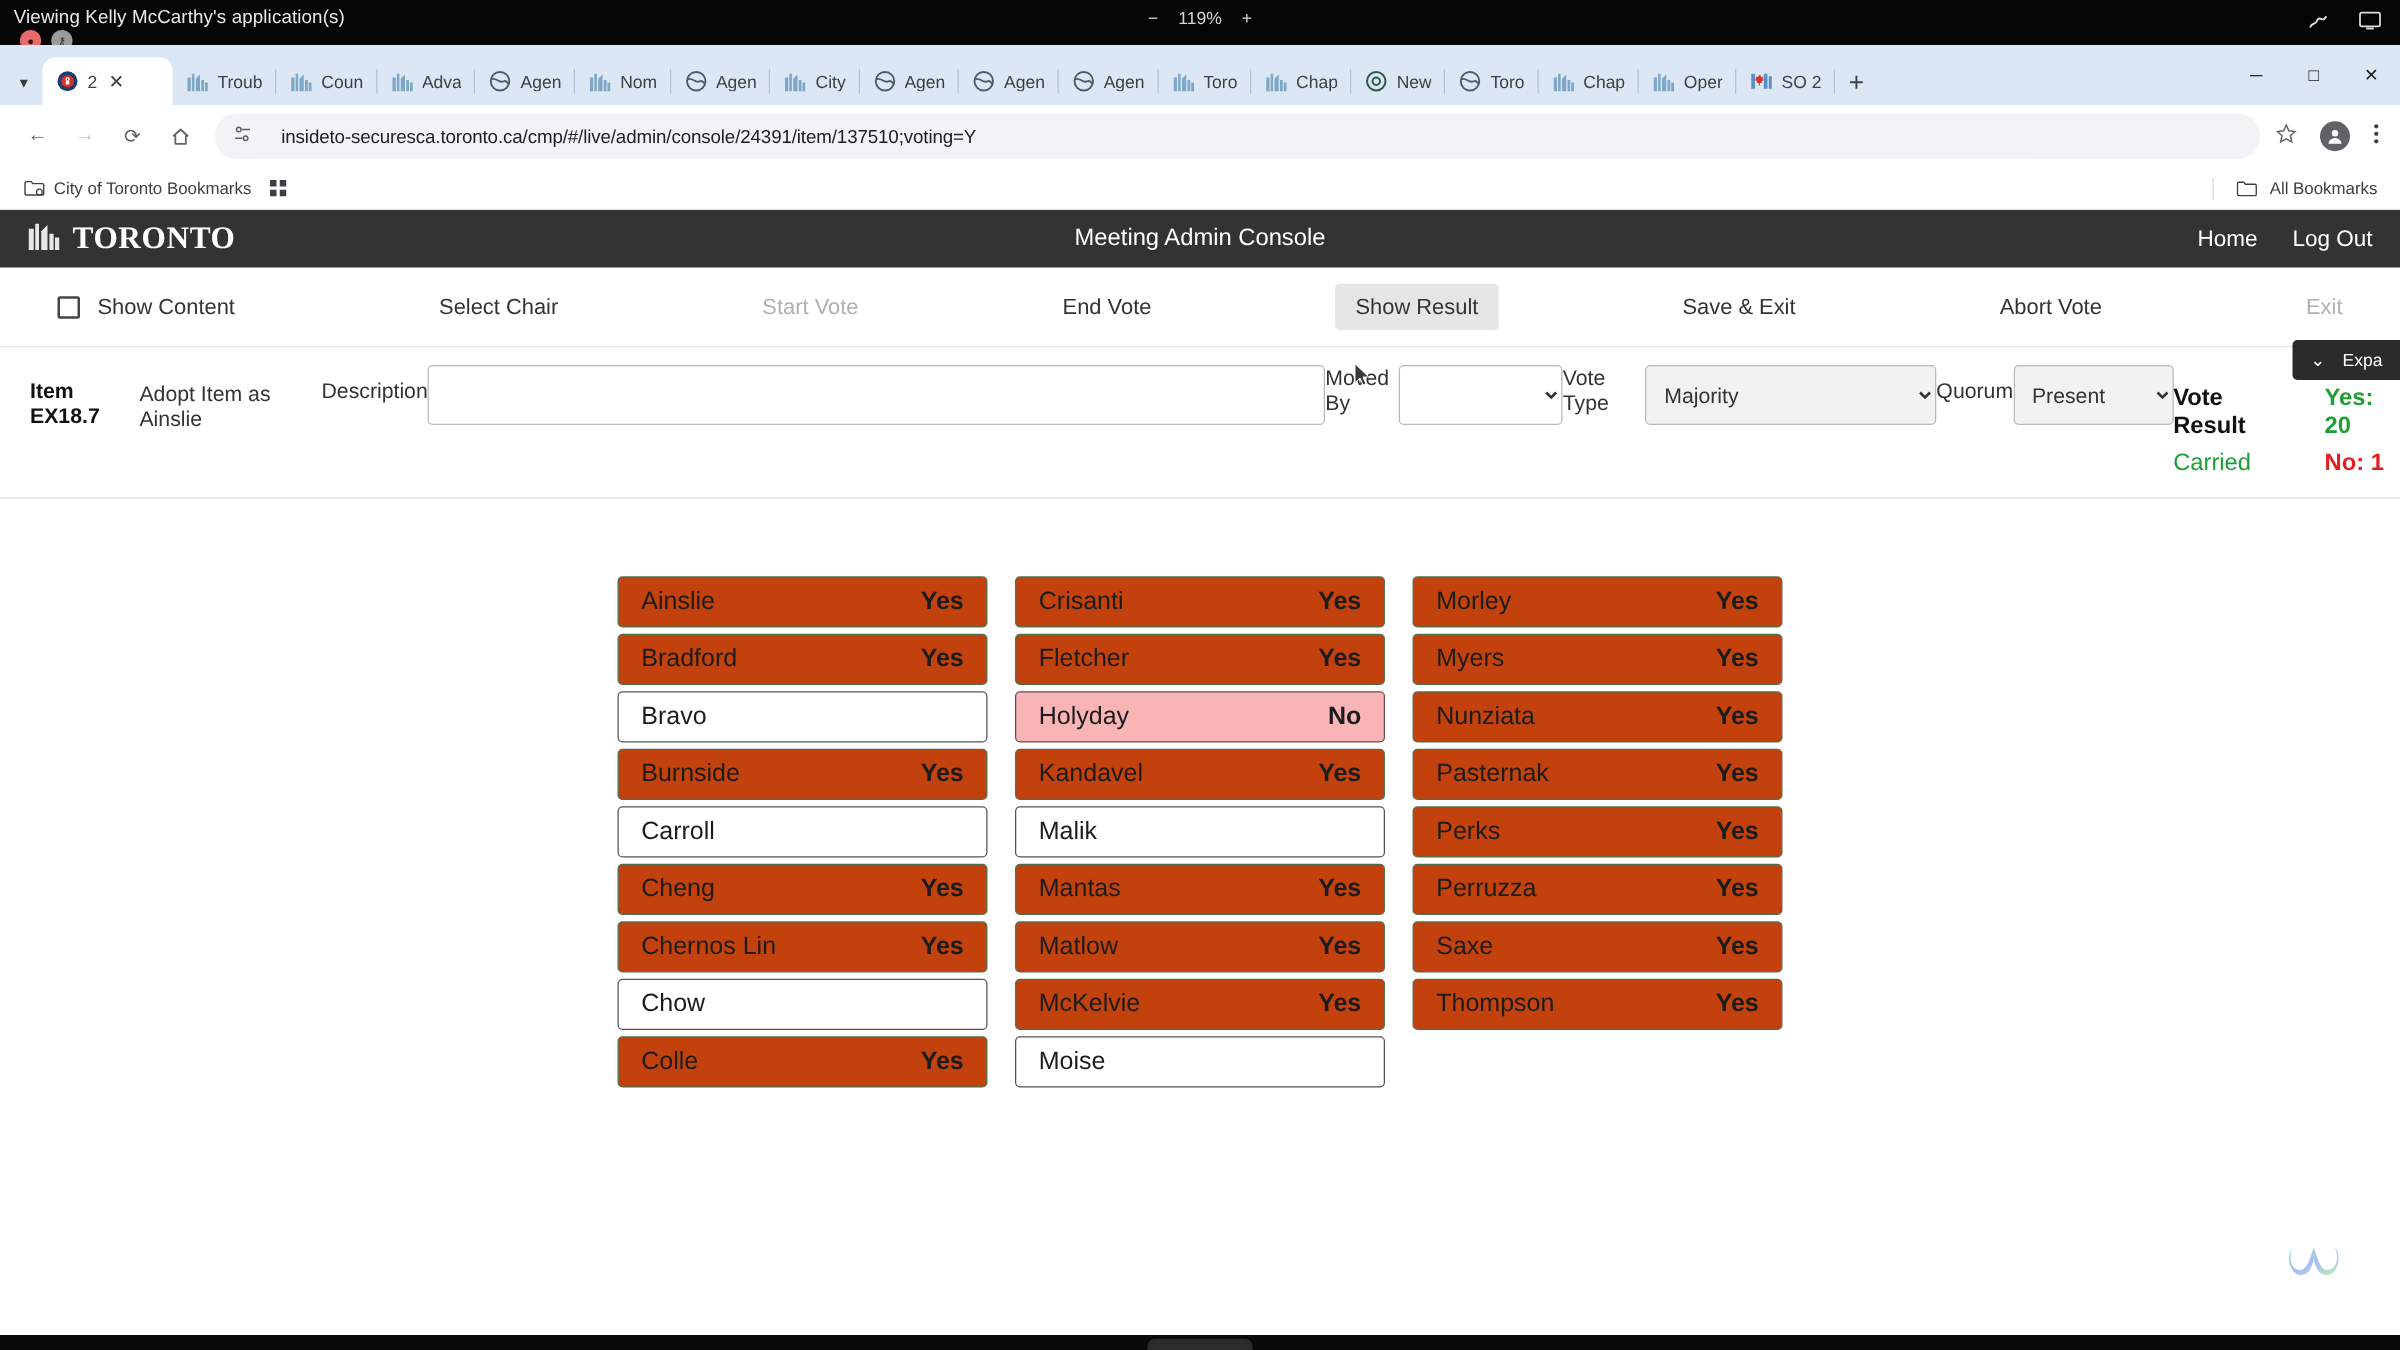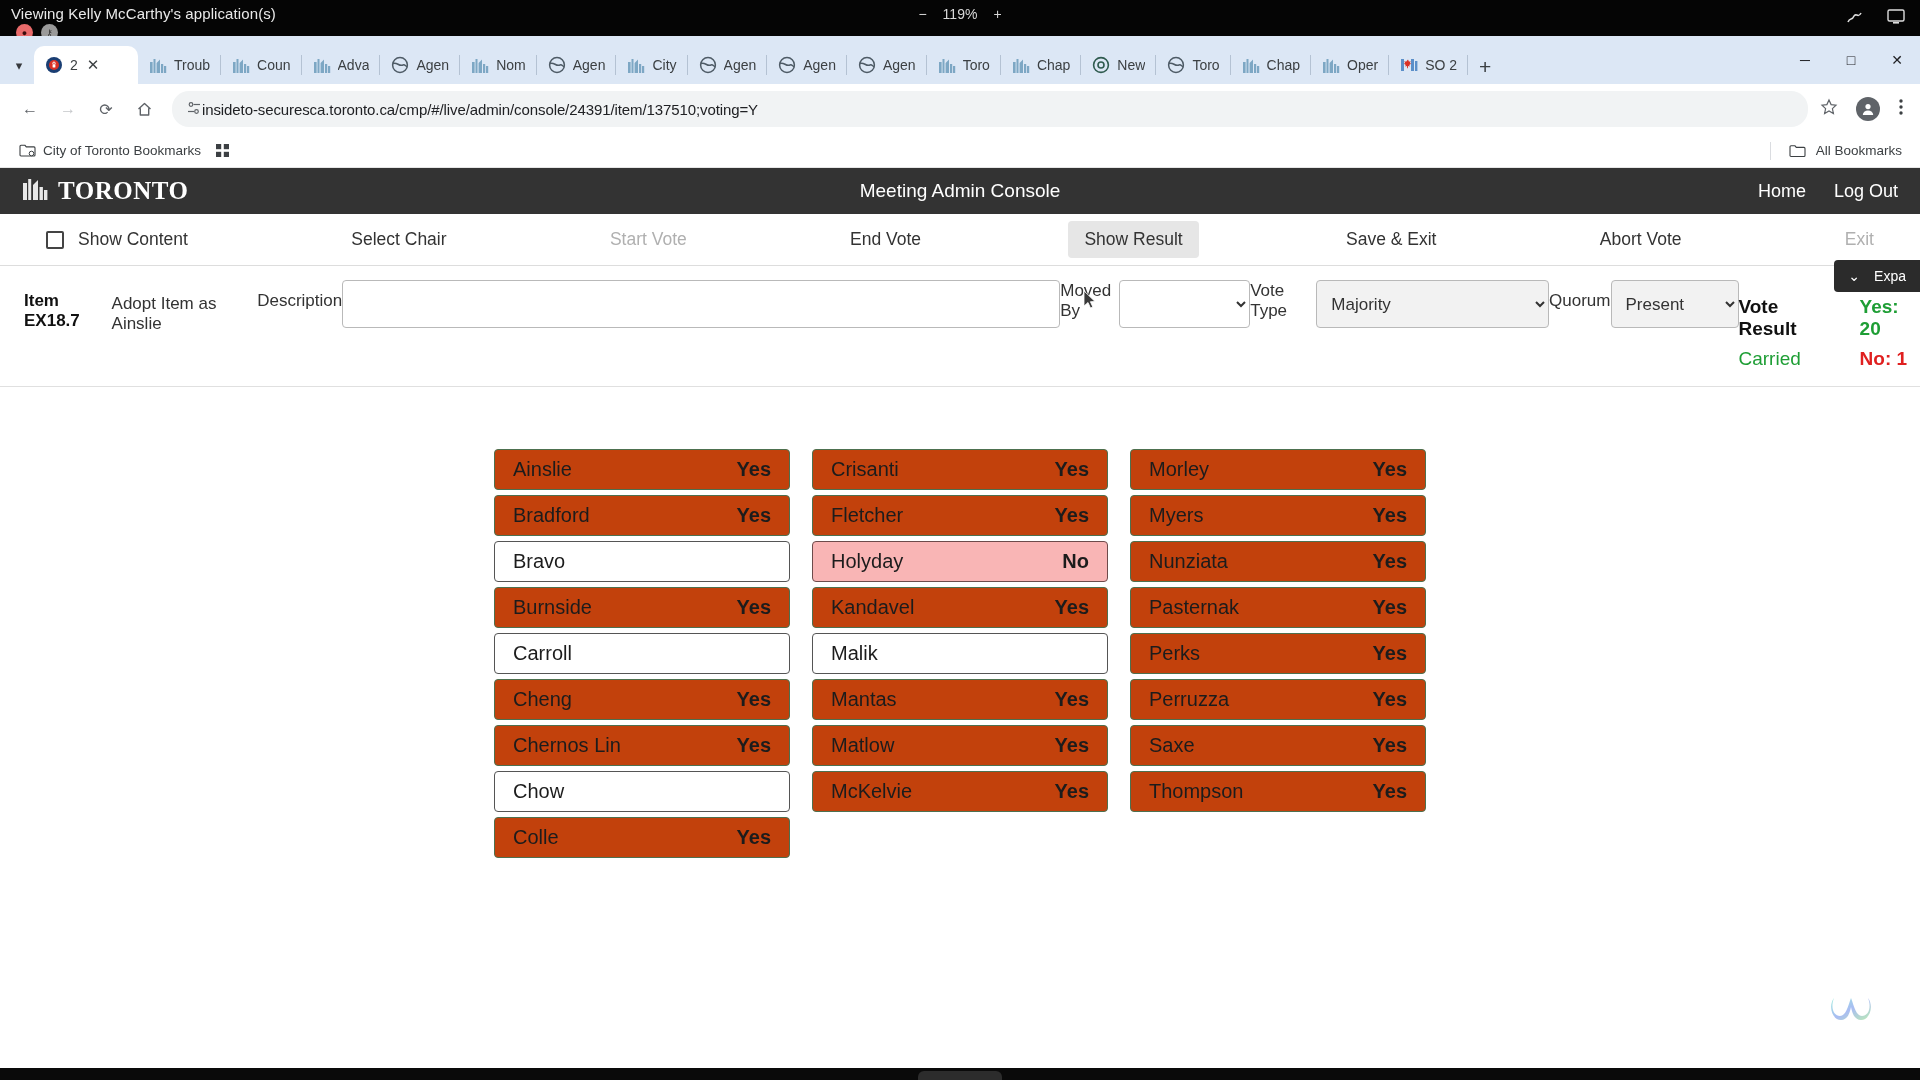--- a/index.html
+++ b/index.html
@@ -65,21 +65,21 @@
   .new-tab { width: 34px; height:34px; display:flex; align-items:center; justify-content:center; font-size: 21px; color:#3c4043; }
   .win-controls { margin-left:auto; display:flex; align-items:center; height:48px; }
   .win-controls div { width: 46px; height:48px; display:flex; align-items:center; justify-content:center; color:#202124; font-size:14px;}
 
   .urlbar-row { height: 50px; background:#fff; display:flex; align-items:center; gap: 2px; padding: 0 12px; }
   .nav-btn { width: 36px; height:36px; display:flex; align-items:center; justify-content:center; color:#5f6368; }
   .nav-btn.disabled { color:#c5c7ca; }
   .omnibox {
     flex: 1; height: 36px; margin: 0 10px 0 8px;
     background:#f1f3f4; border-radius: 17px;
-    display:flex; align-items:center; gap: 0; padding: 0 14px;
+    display:flex; align-items:center; gap: 23px; padding: 0 14px;
     font-size: 15px; color:#202124;
   }
   .omnibox .url { color: #202124; letter-spacing: -.1px; }
   .omni-right { display:flex; align-items:center; gap: 18px; padding-right:4px; color:#5f6368;}
   .avatar-circle { width:24px;height:24px;border-radius:50%;background:#5f6368;display:flex;align-items:center;justify-content:center;color:#fff;font-size:12px;}
 
   .bookmarks-row { height: 34px; background:#fff; display:flex; align-items:center; padding: 0 12px; font-size:13.5px; color:#3c4043; border-bottom:1px solid #e6e6e6;}
   .bm-item { display:flex; align-items:center; gap:7px; padding: 3px 7px; border-radius:4px;}
   .bm-right { margin-left:auto; display:flex; align-items:center; gap:10px; padding-right: 6px; }
   .bm-sep { width:1px; height:18px; background:#dadce0; margin-right:8px; }
@@ -90,21 +90,21 @@
   .app-header {
     height: 46px; background:#333333; color:#fff;
     display:flex; align-items:center; padding: 0 22px; position:relative;
   }
   .brand { display:flex; align-items:center; gap: 9px; text-align: right; }
   .brand-word { font-family:"Liberation Serif", serif; font-weight:bold; font-size: 25px; letter-spacing: .5px; }
   .app-title { position:absolute; left:50%; transform:translateX(-50%); font-size: 19px; }
   .app-header-right { margin-left:auto; display:flex; gap: 28px; font-size: 18px; }
 
   .toolbar {
-    height: 52px; background:#fff; border-bottom:1px solid #ddd;
+    height: 64px; background:#fff; border-bottom:1px solid #ddd;
     display:flex; align-items:center; padding: 0 30px;
   }
   .tb-item {
     font-size: 17.5px; color:#333; padding: 8px 16px; border-radius:4px; white-space:nowrap;
   }
   .tb-item.disabled { color:#b0b0b0; }
   .tb-item.selected { background:#e6e6e6; }
   .tb-check { display:flex; align-items:center; gap: 14px; }
   .checkbox { width:18px; height:18px; border:2px solid #444; border-radius:2px; display:block; }
 
@@ -620,20 +620,24 @@
               <span class="v">Yes</span>
             </div>
             <div class="vote-cell yes">
               <span>Matlow</span>
               <span class="v">Yes</span>
             </div>
             <div class="vote-cell yes">
               <span>McKelvie</span>
               <span class="v">Yes</span>
             </div>
+            <div class="vote-cell none">
+              <span>Moise</span>
+              <span class="v"></span>
+            </div>
           </div>
           <div class="vote-col">
             <div class="vote-cell yes">
               <span>Morley</span>
               <span class="v">Yes</span>
             </div>
             <div class="vote-cell yes">
               <span>Myers</span>
               <span class="v">Yes</span>
             </div>

